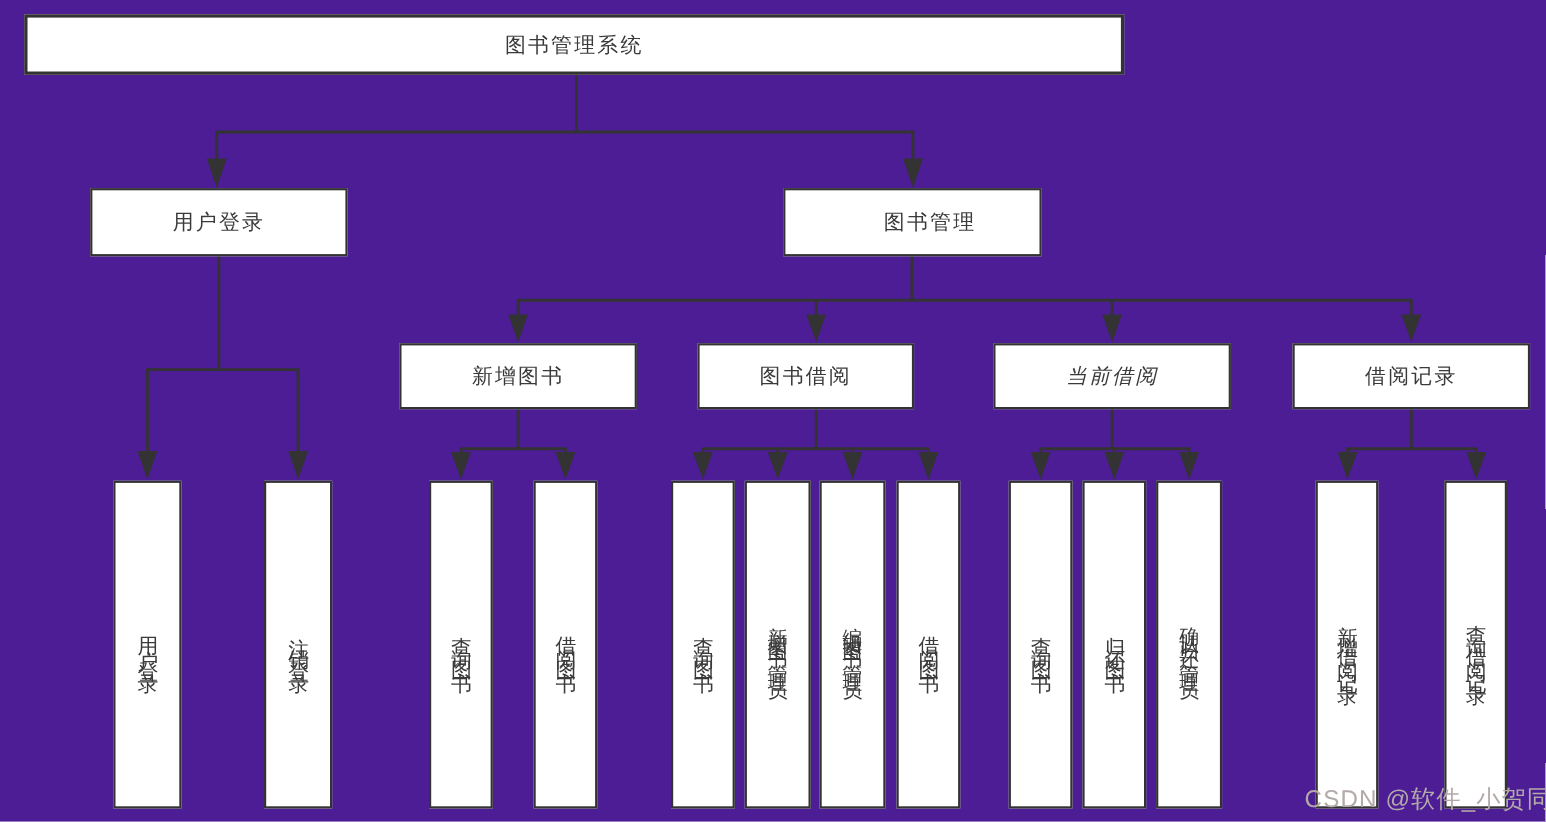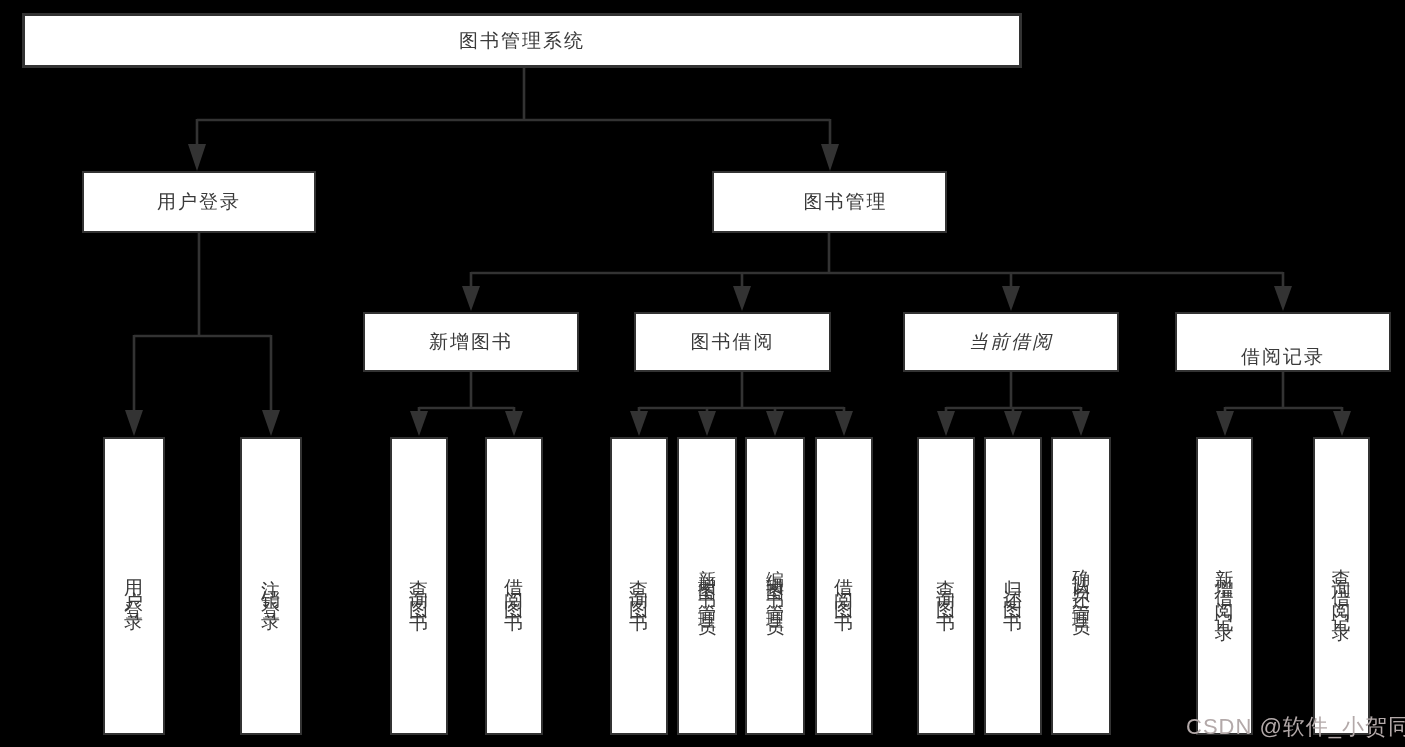--- a/index.html
+++ b/index.html
@@ -4,21 +4,21 @@
 <style>
   html, body {
     margin: 0;
     padding: 0;
     background: #ffffff;
   }
   .canvas {
     position: relative;
     width: 1405px;
     height: 747px;
-    background: #000000;
+    background: #4c1d95;
     font-family: "Liberation Sans", "DejaVu Sans", sans-serif;
     overflow: hidden;
   }
   .connectors {
     position: absolute;
     left: 0;
     top: 0;
     width: 1405px;
     height: 747px;
     pointer-events: none;
@@ -153,21 +153,21 @@
 
   <div class="node hbox" style="left:363px; top:312px; width:216px; height:60px;">
     <span>新增图书</span>
   </div>
   <div class="node hbox" style="left:634px; top:312px; width:197px; height:60px;">
     <span>图书借阅</span>
   </div>
   <div class="node hbox" style="left:903px; top:312px; width:216px; height:60px;font-style:italic;">
     <span>当前借阅</span>
   </div>
-  <div class="node hbox" style="left:1175px; top:312px; width:216px; height:60px;align-items:flex-end;">
+  <div class="node hbox" style="left:1175px; top:312px; width:216px; height:60px;">
     <span>借阅记录</span>
   </div>
 
   <div class="node" style="left:103px; top:437px; width:62px; height:298px;">
     <span class="vtext">用户登录</span>
   </div>
   <div class="node" style="left:240px; top:437px; width:62px; height:298px;">
     <span class="vtext">注销登录</span>
   </div>
 

